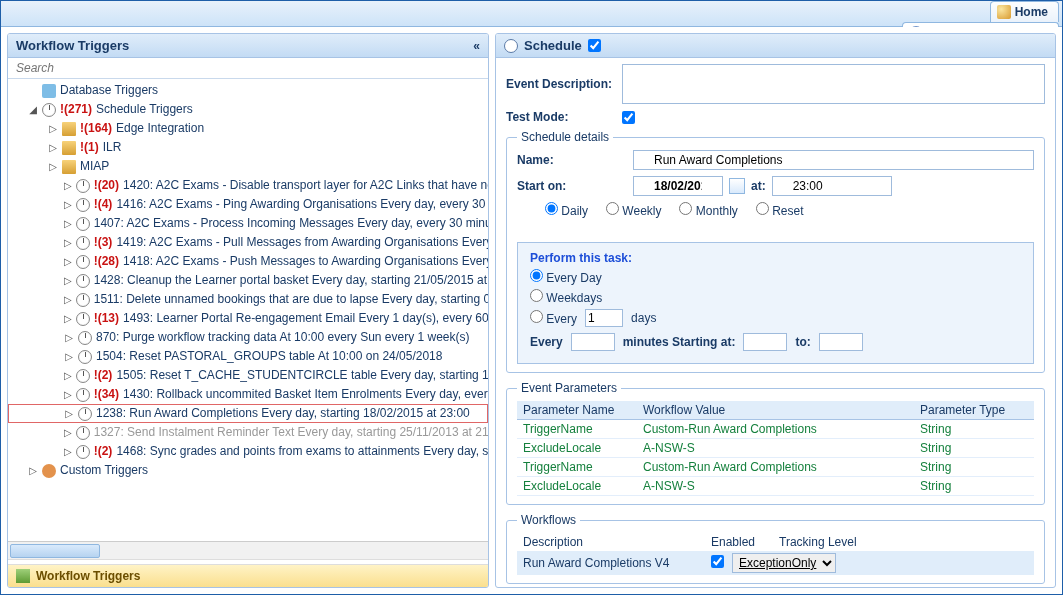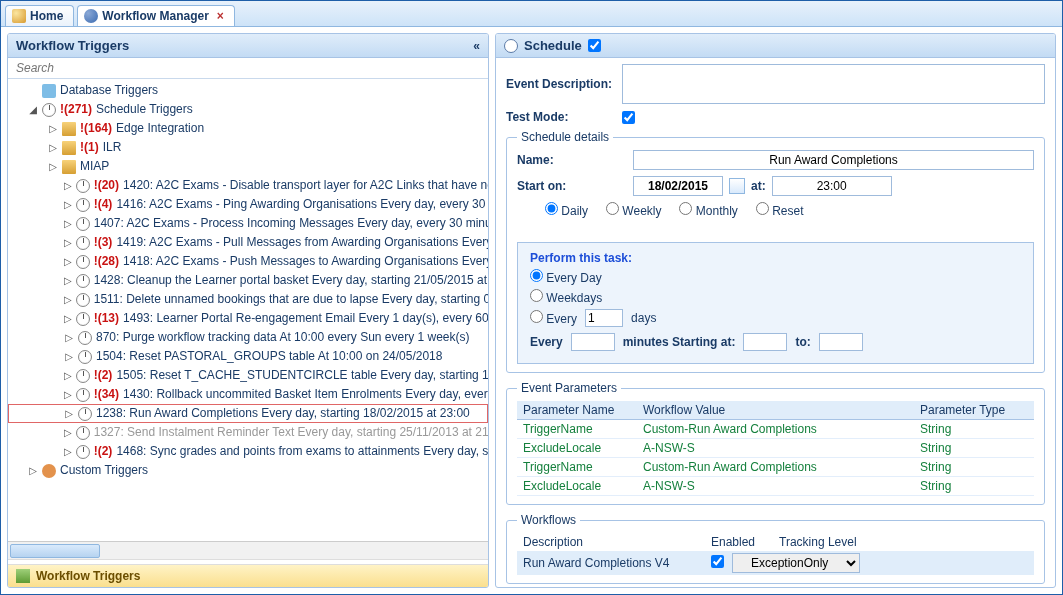--- a/index.html
+++ b/index.html
@@ -1,18 +1,18 @@
 <!DOCTYPE html>
 <html><head>
 <meta charset="utf-8">
 <style>
 * { box-sizing: border-box; margin: 0; padding: 0; font-family: "Segoe UI", Tahoma, sans-serif; font-size: 12px; }
 html, body { width: 1063px; height: 595px; background: #fff; }
 .root { width: 100%; height: 100%; display: flex; flex-direction: column; border: 1px solid #1e5ea8; }
-.tabbar { height: 26px; background: linear-gradient(#e8f1fb, #cde3f8); display: flex; align-items: flex-end; padding-left: 4px; border-bottom: 1px solid #8fb7e0; }
+.tabbar { height: 26px; background: linear-gradient(#e8f1fb, #cde3f8); display: flex; align-items: flex-end; padding-left: 4px; border-bottom: 1px solid #8fb7e0; flex-direction: column; }
 .tab { display: flex; align-items: center; gap: 4px; padding: 3px 10px 3px 6px; border: 1px solid #8fb7e0; border-bottom: none; border-radius: 4px 4px 0 0; background: linear-gradient(#fdfefe, #eaf2fb); margin-right: 3px; cursor: pointer; }
 .tab.active { background: #fff; }
 .tab .label { color: #1a3b66; font-weight: bold; }
 .tab .close { color: #b33; font-weight: bold; margin-left: 4px; cursor: pointer; }
 .tabicon { width: 14px; height: 14px; display: inline-block; }
 .home-icon { background: radial-gradient(circle at 30% 30%, #fbe6a0, #d89a2f); border-radius: 2px; }
 .gear-icon { background: radial-gradient(circle at 30% 30%, #8aa8d6, #3b6bb1); border-radius: 50%; }
 .body { flex: 1; display: flex; gap: 6px; padding: 6px; background: #fff; overflow: hidden; }
 .panel { border: 1px solid #a7c3e5; border-radius: 3px; display: flex; flex-direction: column; overflow: hidden; }
 .left { width: 482px; }
@@ -39,37 +39,37 @@
 .disabled-row .text { color: #999; }
 .hscroll { height: 18px; background: #f1f1f1; border-top: 1px solid #ccc; position: relative; }
 .hscroll .thumb { position:absolute; left:2px; top:2px; height:14px; width:90px; background:linear-gradient(#d9eafc,#b6d3f0); border:1px solid #8fb7e0; border-radius:2px; }
 .splitter { height: 6px; background:#fff; text-align:center; color:#aaa; font-size:9px; letter-spacing:2px; border-top:1px solid #ddd; border-bottom:1px solid #ddd; }
 .footer { background: linear-gradient(#fff3c6, #fadf8e); padding: 4px 8px; display: flex; align-items: center; gap: 6px; color:#6b4e00; font-weight:bold; }
 .footer .icon { width:14px; height:14px; background:linear-gradient(#9fd07a,#5e9b33); display:inline-block; }
 .right-body { flex:1; overflow-y:auto; padding: 6px 10px; color:#1a3b66; }
 .form-row { display:flex; align-items:center; gap:6px; margin-bottom:6px; }
 .form-row .lab { width: 110px; color:#1a3b66; font-weight:bold; }
 .form-row textarea { flex:1; height:40px; border:1px solid #9fbbdc; resize:none; }
-.form-row input[type=text] { border:1px solid #9fbbdc; padding:2px 8px;text-align:center; }
+.form-row input[type=text] { border:1px solid #9fbbdc; padding:2px 20px; }
 fieldset { border:1px solid #a7c3e5; border-radius:3px; padding:6px 10px 8px; margin-bottom:8px; }
 fieldset legend { color:#1a3b66; padding:0 4px; }
 .radio-row { display:flex; gap:18px; align-items:center; margin:6px 0 24px 28px; }
 .taskbox { background:#edf4fc; border:1px solid #a7c3e5; padding:8px 12px; margin-top:6px; }
 .taskbox .trow { display:flex; align-items:center; gap:8px; margin-bottom:4px; }
 .taskbox .title { color:#1d4ed8; font-weight:bold; margin-bottom:4px; }
 .numspin { width:38px; border:1px solid #9fbbdc; padding:1px 2px; }
 .smallin { width:44px; border:1px solid #9fbbdc; padding:1px 4px; }
 .param-table { width:100%; border-collapse:collapse; }
 .param-table th { text-align:left; padding:2px 6px; color:#1a3b66; font-weight:normal; background:#e0edfa; border-bottom:1px solid #a7c3e5; }
 .param-table td { padding:2px 6px; border-bottom:1px solid #e3eefb; color:#15803d; }
 .wf-row { display:flex; align-items:center; gap:8px; background:#e0edfa; padding:2px 6px; }
 .wf-head { display:flex; gap:8px; padding:2px 6px; color:#1a3b66; }
 .wf-head .c1 { width:180px; } .wf-head .c2 { width:60px; }
 .wf-row .c1 { width:180px; color:#1a3b66; }
-select { border:1px solid #9fbbdc; padding:1px 14px; }
+select { border:1px solid #9fbbdc; padding:1px 2px;text-decoration:underline; }
 .calicon { width:16px; height:16px; background: linear-gradient(#fff,#d9eafc); border:1px solid #8fb7e0; display:inline-block; cursor:pointer; }
 .hdr-clock { width:14px; height:14px; border-radius:50%; border:1px solid #5a7aa6; background:#fff; display:inline-block; }
 </style>
 </head>
 <body>
 
 <div class="root">
   <div class="tabbar">
     <div class="tab">
       <span class="tabicon home-icon"></span>

